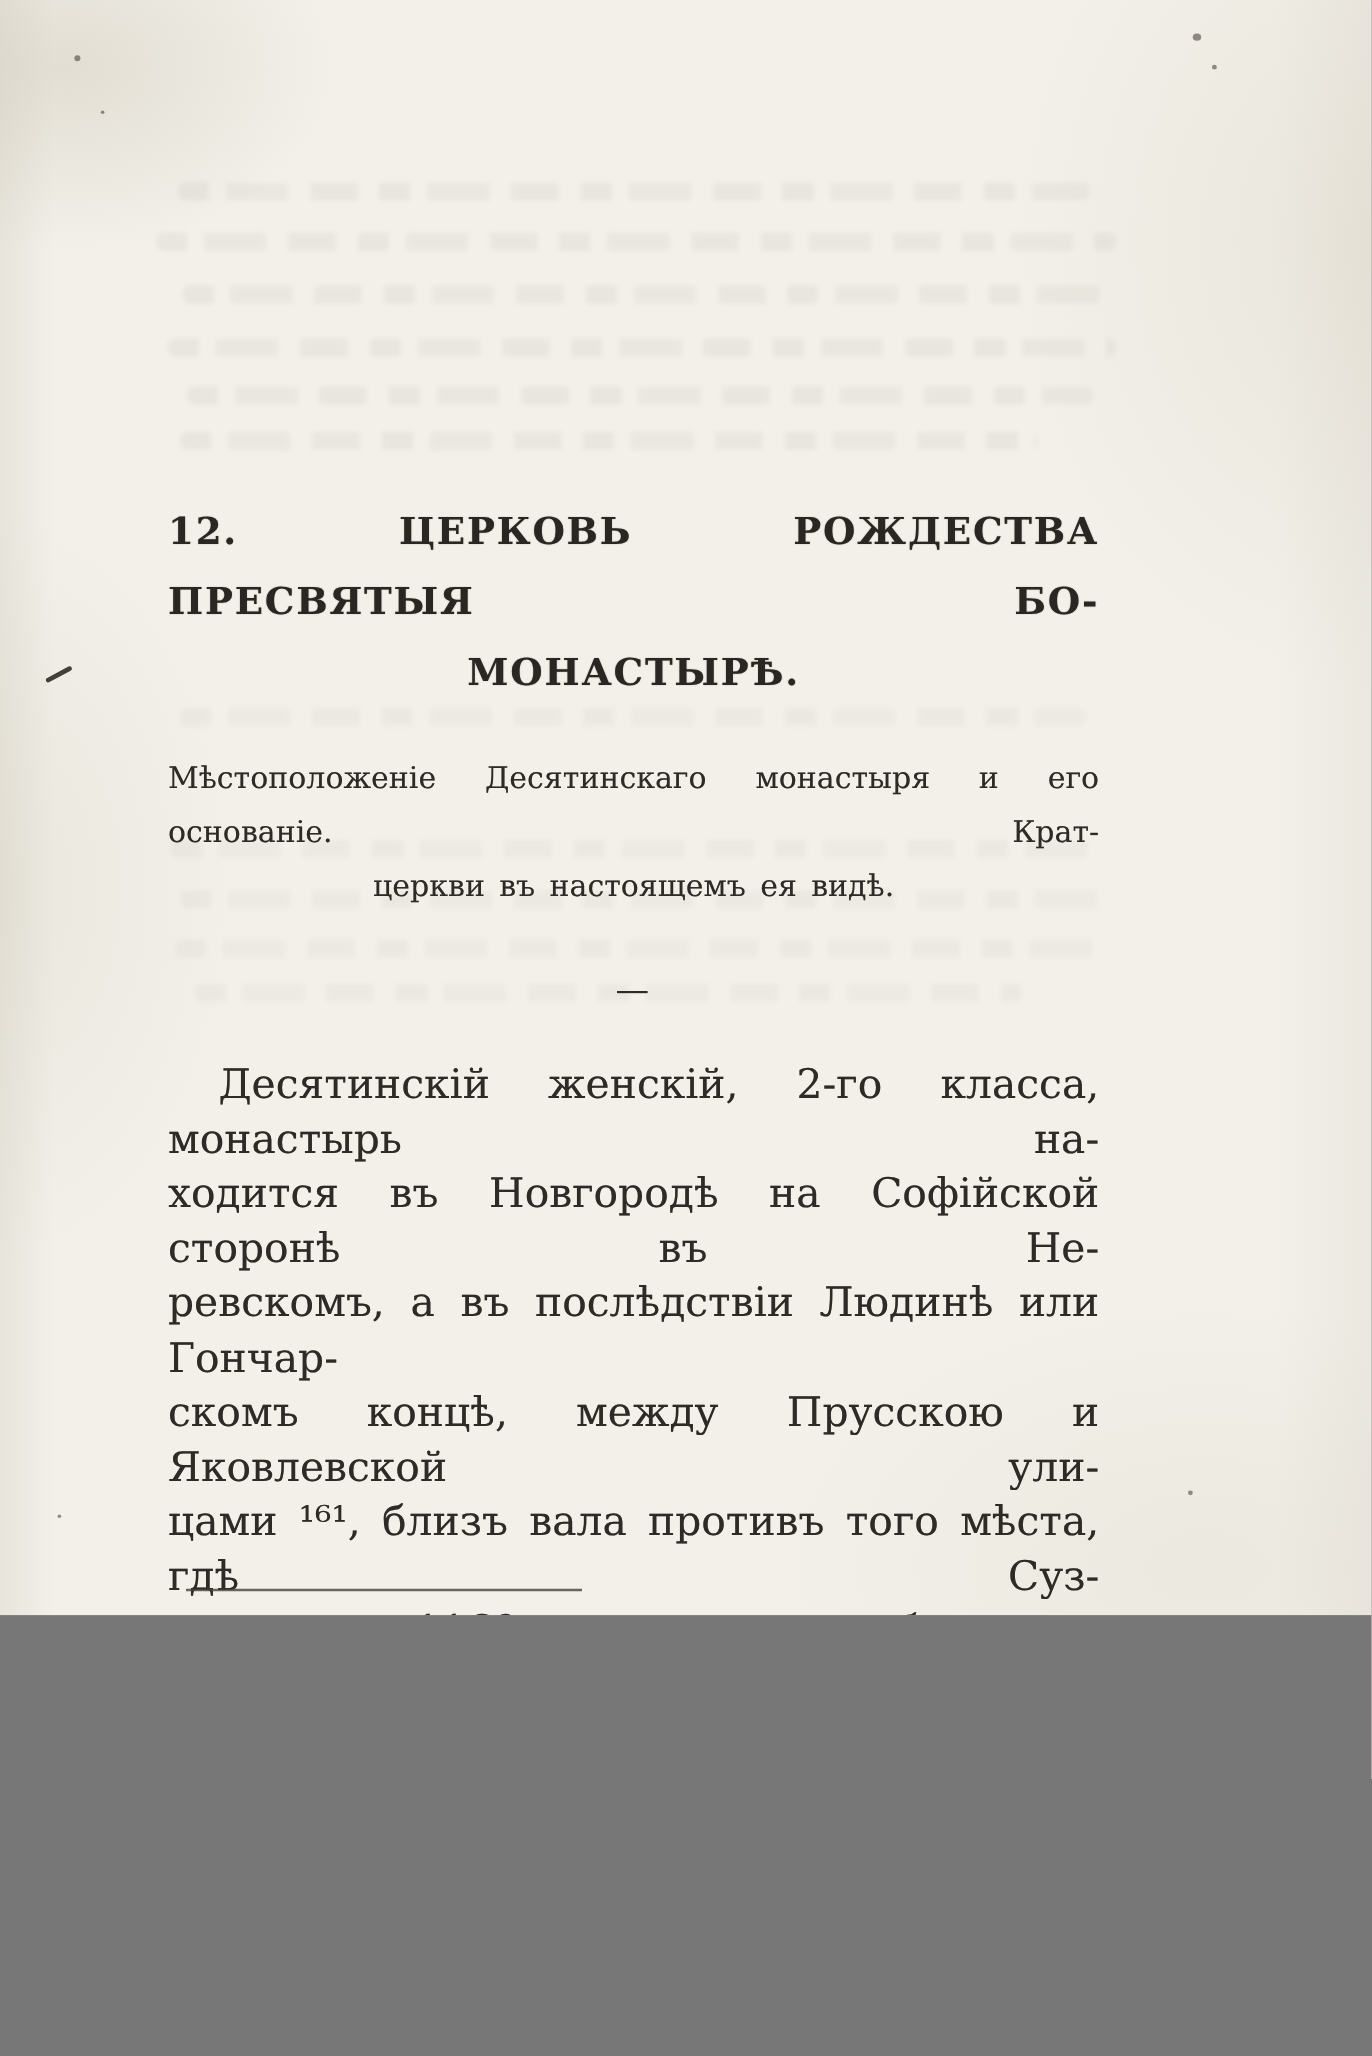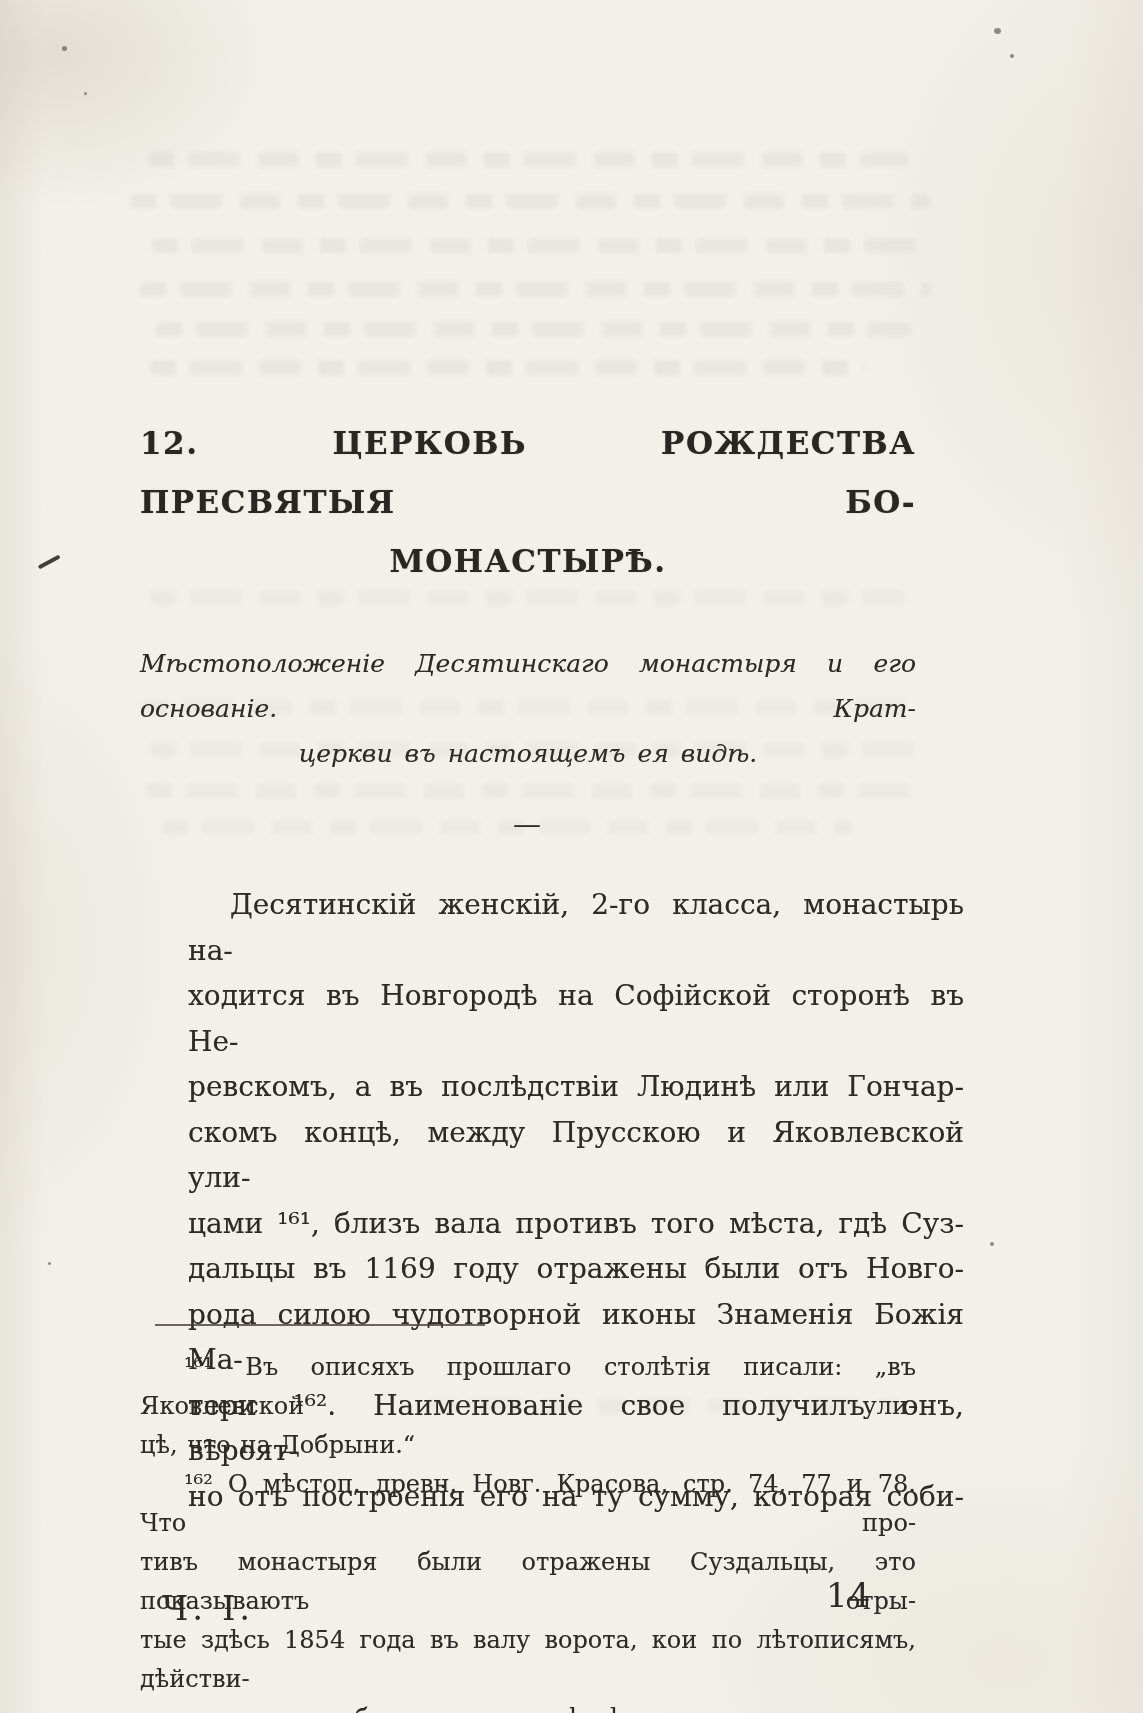--- a/index.html
+++ b/index.html
@@ -1,18 +1,18 @@
 <!DOCTYPE html>
 <html><head>
 <meta charset="utf-8">
 <style>
   html,body{margin:0;padding:0;background:#777;}
   .page{
     position:relative;
-    width:1143px;height:1713px;
+    width:1143px;height:1346px;
     margin:0 auto;
     font-family:"DejaVu Serif", serif;
     color:#2e2b27;
     background:
       radial-gradient(ellipse 320px 220px at 55px 55px, rgba(185,175,155,.28), transparent 70%),
       radial-gradient(ellipse 420px 520px at 100% 15%, rgba(198,188,168,.20), transparent 72%),
       radial-gradient(ellipse 520px 320px at 88% 97%, rgba(203,193,173,.16), transparent 70%),
       radial-gradient(ellipse 260px 420px at 0% 55%, rgba(196,188,170,.18), transparent 75%),
       linear-gradient(90deg, #e7e4db 0px, #f2f0e9 45px, #f2f0e9 93%, #ebe8e0 100%),
       #f2f0e9;
@@ -24,36 +24,34 @@
   .leftal{text-align:right;text-align-last:left;}
 
   .heading{
     top:414px;
     font-size:31px;font-weight:700;line-height:59px;
     letter-spacing:1.5px;
     color:#2a2722;
     text-shadow:0 0 1px rgba(42,39,34,.45);
   }
   .abstract{
-    top:641px;
+    top:626px;
     font-size:25px;line-height:45px;
     word-spacing:4px;
     text-shadow:0 0 .5px rgba(46,43,39,.4);
-    font-style:italic;
   }
   .divider{
     top:808px;
     font-size:28px;letter-spacing:2px;
   }
   .bodytext{
     top:882px;
-    font-size:28px;line-height:45.5px;
+    font-size:34px;line-height:45.5px;
     word-spacing:5px;
     text-shadow:0 0 .5px rgba(46,43,39,.45);
-    margin-left:48px;
   }
   .bodytext .indent{text-indent:42px;}
   .fnrule{
     position:absolute;left:155px;top:1324px;width:330px;height:0;
     border-top:2px solid rgba(70,65,58,.8);
   }
   .footnotes{
     top:1348px;
     font-size:24px;line-height:39px;
     word-spacing:2px;

